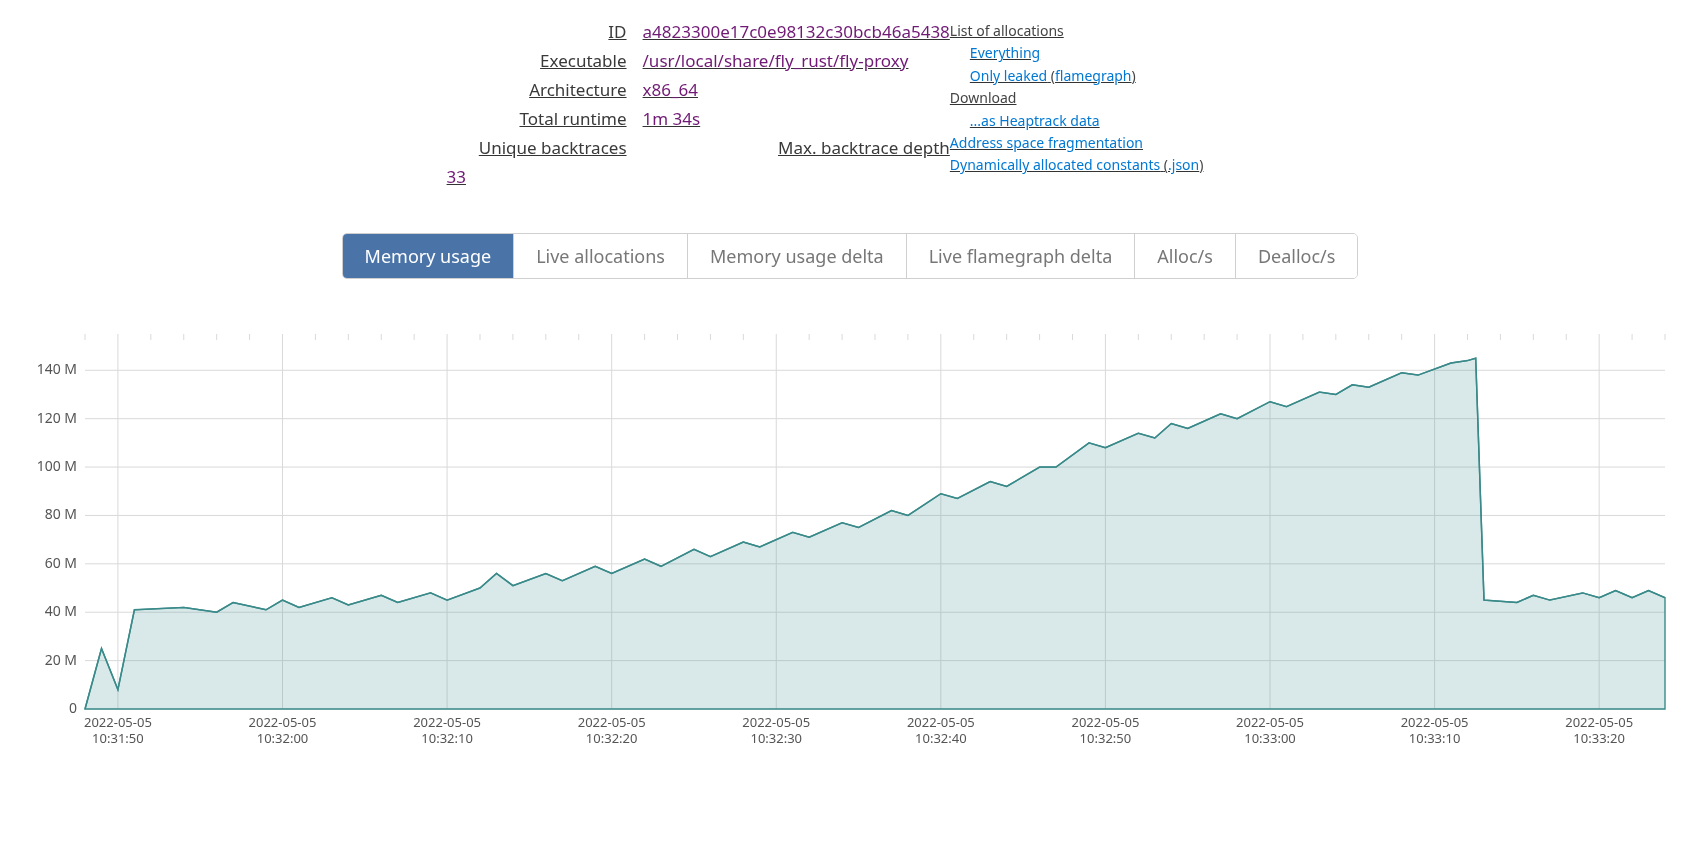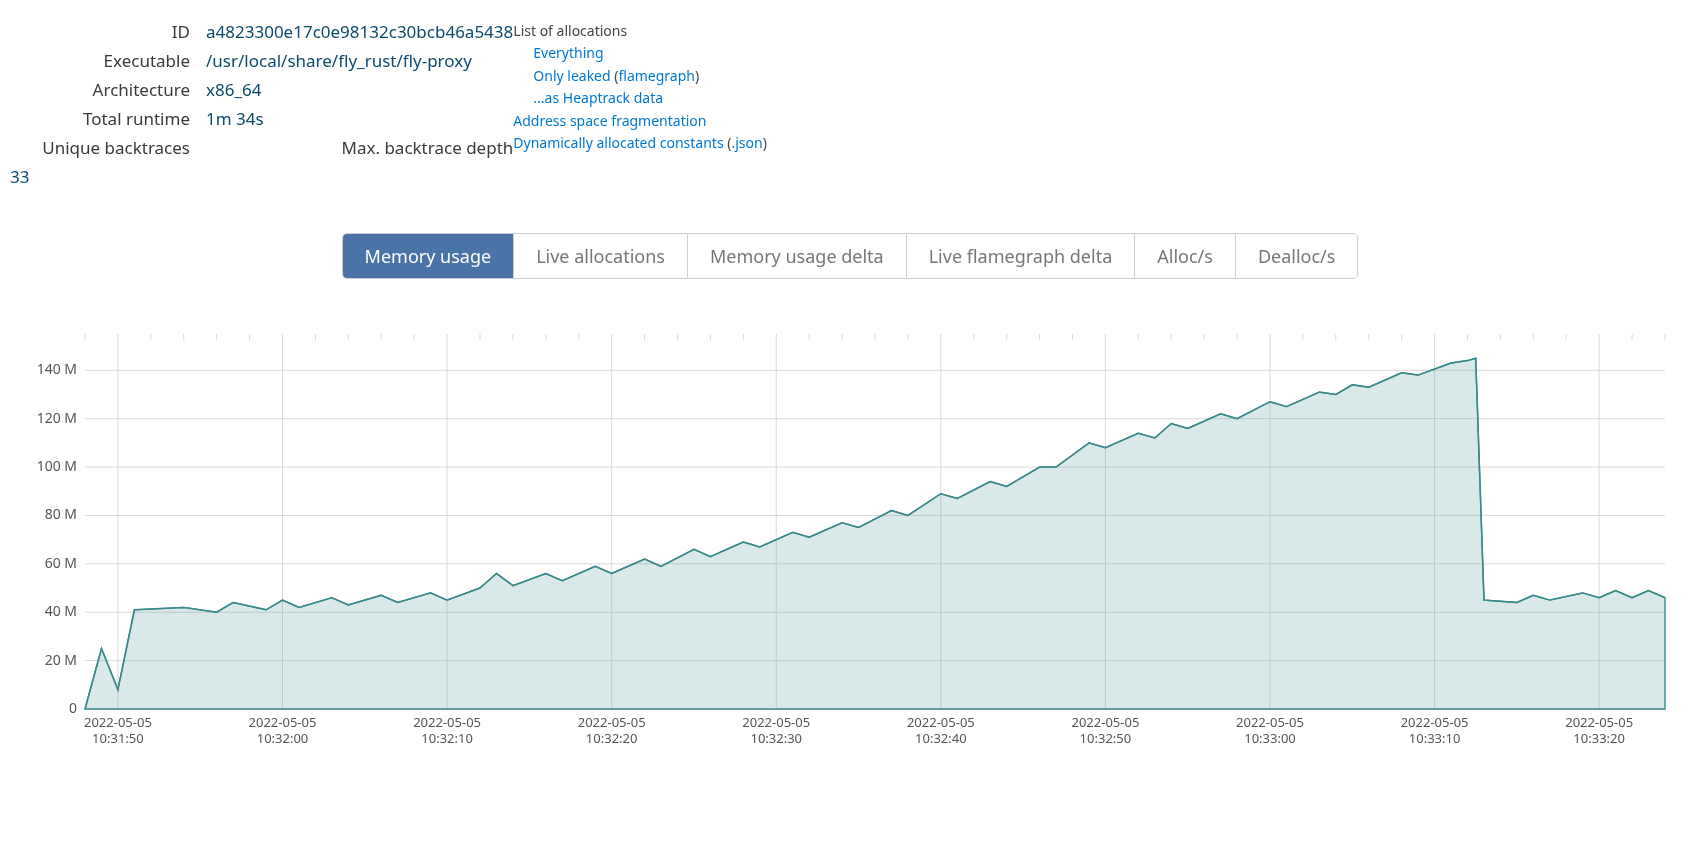--- a/index.html
+++ b/index.html
@@ -11,36 +11,37 @@
     background: #fff;
   }
   .page {
     width: 1700px;
     height: 863px;
     position: relative;
     box-sizing: border-box;
   }
   .top {
     display: flex;
-    justify-content: flex-start;
+    justify-content: center;
     padding: 20px 60px 0 10px;
+    text-decoration: underline;
   }
   .meta-table {
     display: grid;
     grid-template-columns: 180px auto;
     column-gap: 16px;
     row-gap: 6px;
     font-size: 17px;
   }
   .meta-table .label {
     text-align: right;
     color: #3a3a3a;
   }
   .meta-table .value {
-    color: #0c4a6e;
+    color: #701a75;
   }
   .links {
     font-size: 14px;
     line-height: 1.6;
   }
   .links .section-head {
     color: #444;
   }
   .links .indent { margin-left: 20px; }
   .links a {
@@ -113,20 +114,21 @@
       <div class="value">33</div>
     </div>
 
     <div class="links">
       <div class="section-head">List of allocations</div>
       <div class="indent"><a href="#">Everything</a></div>
       <div class="indent">
         <a href="#">Only leaked</a>
         <span class="paren"> (</span><a href="#">flamegraph</a><span class="paren">)</span>
       </div>
+      <div class="section-head">Download</div>
       <div class="indent"><a href="#">...as Heaptrack data</a></div>
       <div><a href="#">Address space fragmentation</a></div>
       <div>
         <a href="#">Dynamically allocated constants</a>
         <span class="paren"> (</span><a href="#">.json</a><span class="paren">)</span>
       </div>
     </div>
   </div>
 
   <div class="tabs-wrap">

